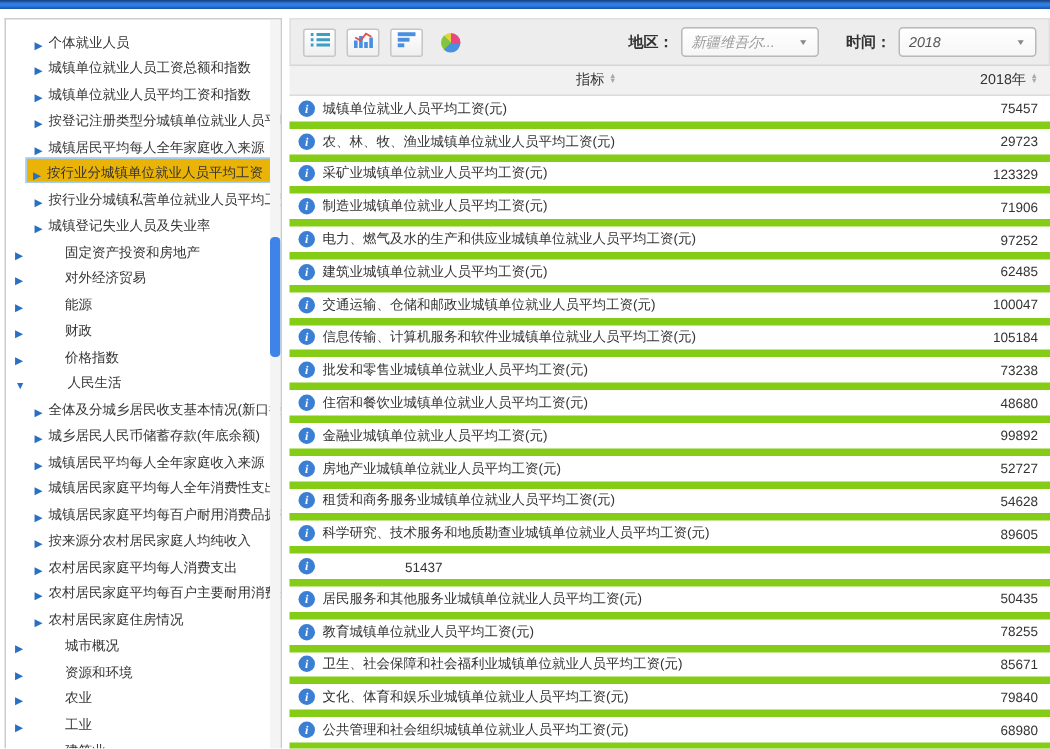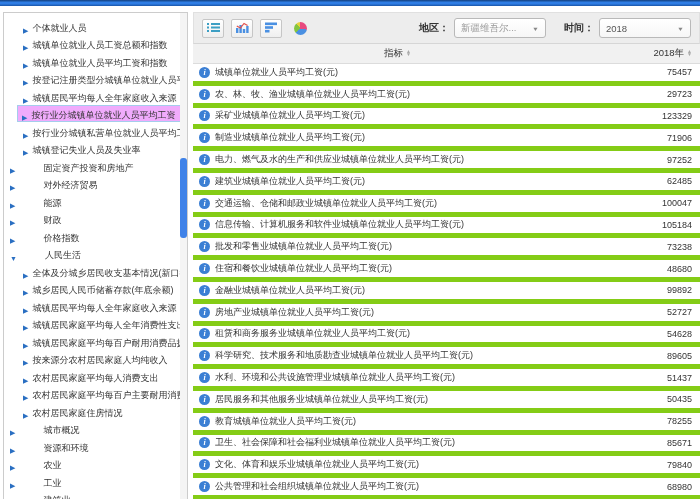--- a/index.html
+++ b/index.html
@@ -15,40 +15,40 @@
   
   .sidebar{position:absolute;top:12px;left:3px;width:185px;height:487px;box-sizing:border-box;
     background:#fff;border:1px solid #ccc;border-bottom:none;overflow:hidden;padding-top:4px;}
   .ti{height:17.5px;display:flex;align-items:flex-end;white-space:nowrap;overflow:hidden;cursor:pointer;}
   .ti .ar{flex:0 0 auto;color:#2a6fc2;font-size:7px;margin-right:4px;transform:translateY(-0.5px);}
   .ti .ar::before{content:"▶";}
   .ti.exp .ar::before{content:"▼";}
   .ti .tl{font-size:9px;color:#333;}
   .l1{padding-left:6px;gap:24px;}
   .l2{padding-left:19px;}
-  .ti.sel{margin-left:13px;padding-left:5px;margin-right:5px;background:#f0abfc;
+  .ti.sel{margin-left:13px;padding-left:5px;margin-right:5px;background:#eab308;
     outline:1px solid #a5cdec;outline-offset:-1px;}
   .vscroll{position:absolute;top:0;right:0;width:7px;height:487px;background:#f4f4f4;}
   .vthumb{position:absolute;top:145px;left:0;width:7px;height:80px;background:#3f82e8;border-radius:3px;}
 
   
   .main{position:absolute;top:12px;left:193px;width:507px;height:487px;box-sizing:border-box;}
   .toolbar{height:32px;background:#ededed;border:1px solid #e0e0e0;border-bottom:1px solid #d6d6d6;
     box-sizing:border-box;display:flex;align-items:center;padding:0 8px;}
   .ibtn{width:22px;height:19px;border:1px solid #c6c6c6;border-radius:2px;
     background:linear-gradient(#ffffff,#efefef);margin-right:7px;display:flex;
     align-items:center;justify-content:center;cursor:pointer;box-sizing:border-box;}
   .ibtn.nob{border:none;background:transparent;}
   .pie{width:13px;height:13px;border-radius:50%;
     background:conic-gradient(#e8497e 0 100deg,#4a90e2 100deg 225deg,#83c440 225deg 318deg,#e8d03c 318deg 360deg);}
   .filters{margin-left:auto;display:flex;align-items:center;}
   .flabel{font-size:10px;font-weight:bold;color:#333;margin-right:5px;}
   .select{width:92px;height:20px;border:1px solid #b9b9b9;border-radius:3px;box-sizing:border-box;
     background:linear-gradient(#ffffff,#f6f6f6);display:flex;align-items:center;
-    justify-content:space-between;padding:0 6px;cursor:pointer;margin-right:18px;}
+    justify-content:space-between;padding:0 6px;cursor:pointer;margin-right:18px;font-style:italic;}
   .select:last-child{margin-right:0;}
   .selval{font-size:9.5px;color:#999;}
   .selval.dark{color:#555;}
   .caret{font-size:7px;color:#888;transform:scaleY(0.8);}
 
   .thead{height:19px;background:#f1f1f1;border-bottom:1px solid #dcdcdc;display:flex;align-items:center;}
   .th-ind{flex:1;text-align:center;font-size:9.5px;color:#333;}
   .th-val{width:90px;text-align:right;padding-right:8px;font-size:9.5px;color:#333;}
   .sorter{display:inline-flex;flex-direction:column;vertical-align:middle;margin-left:3px;
     font-size:5px;line-height:3.6px;color:#a9a9a9;}
@@ -319,21 +319,20 @@
         <span class="rlabel">租赁和商务服务业城镇单位就业人员平均工资(元)</span>
         <span class="rval">54628</span>
       </div>
     <div class="row">
         <span class="info"></span>
         <span class="rlabel">科学研究、技术服务和地质勘查业城镇单位就业人员平均工资(元)</span>
         <span class="rval">89605</span>
       </div>
     <div class="row">
         <span class="info"></span>
-        <span class="rlabel">水利、环境和公共设施管理业城镇单位就业人员平均工资(元)</span>
         <span class="rval">51437</span>
       </div>
     <div class="row">
         <span class="info"></span>
         <span class="rlabel">居民服务和其他服务业城镇单位就业人员平均工资(元)</span>
         <span class="rval">50435</span>
       </div>
     <div class="row">
         <span class="info"></span>
         <span class="rlabel">教育城镇单位就业人员平均工资(元)</span>

